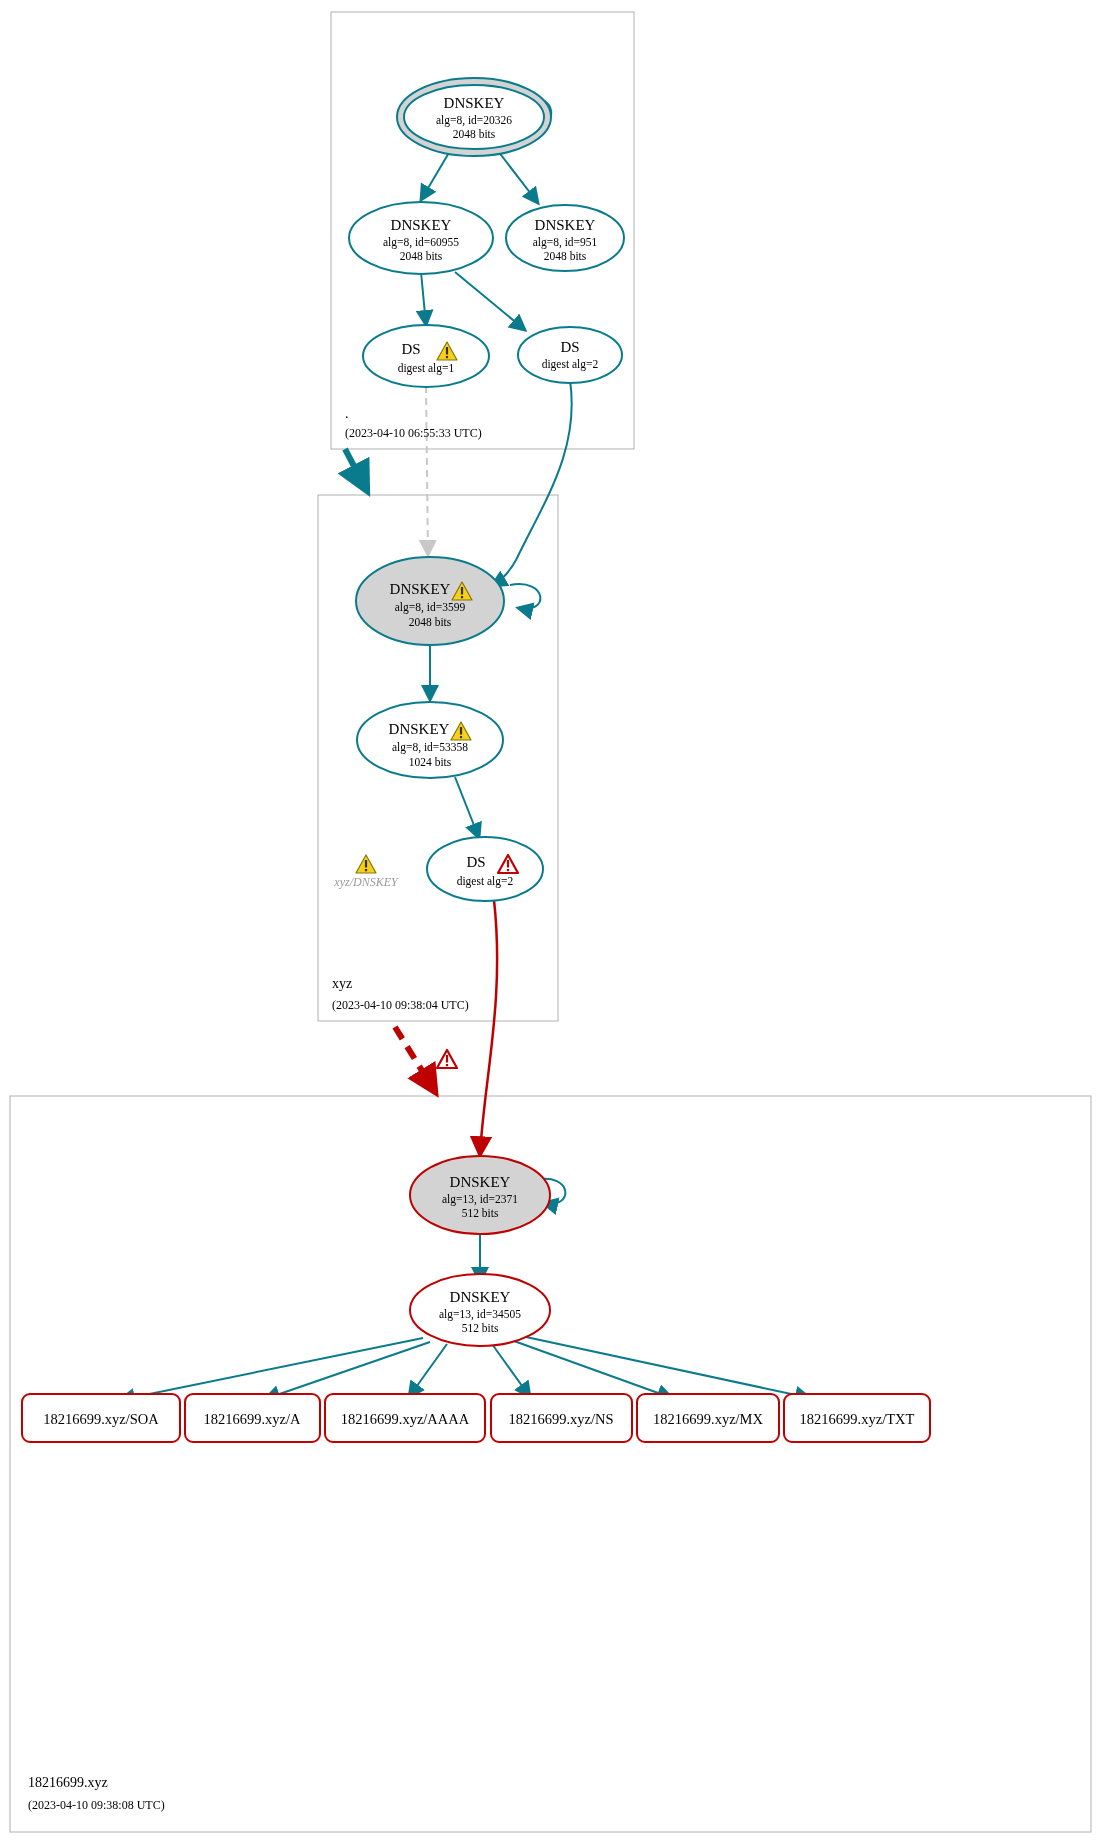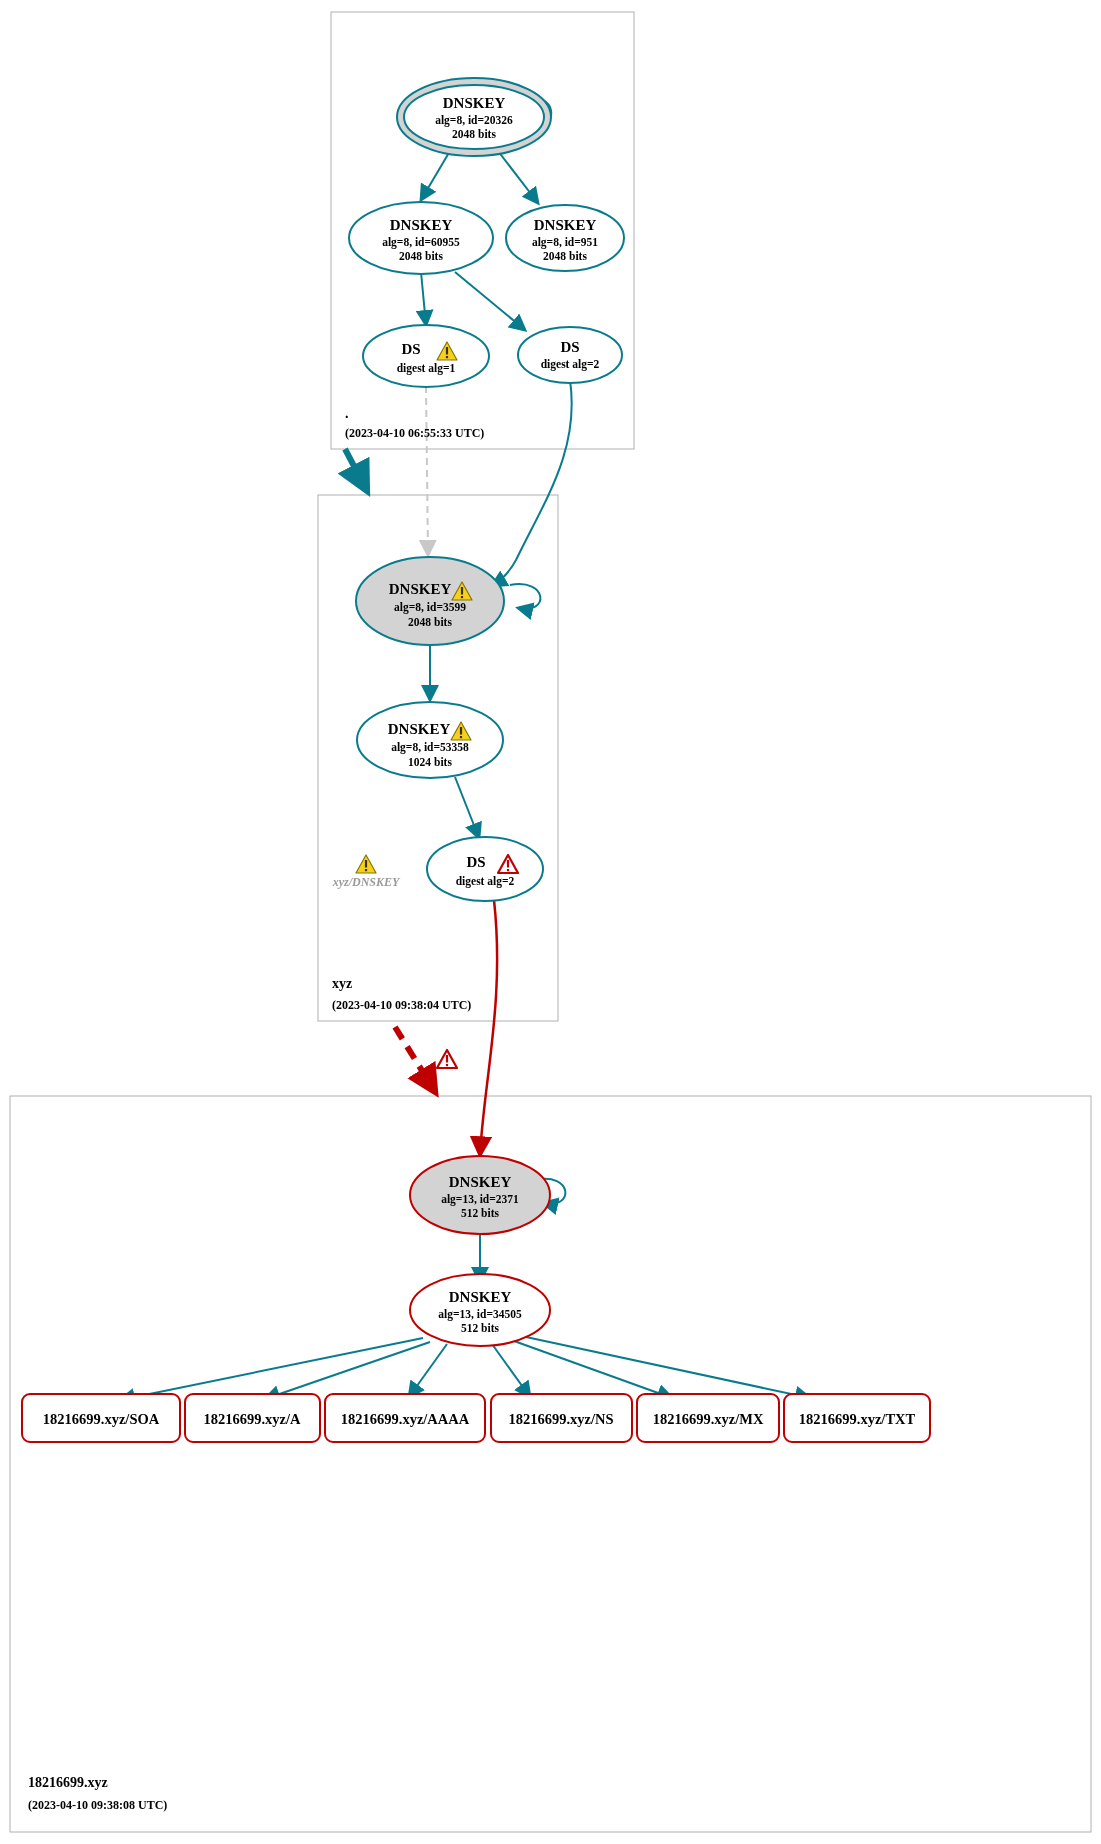--- a/index.html
+++ b/index.html
@@ -1,17 +1,17 @@
 <!DOCTYPE html>
 <html><head>
 <meta charset="utf-8">
 <style>
   html,body{margin:0;padding:0;background:#ffffff;}
   body{font-family:"Liberation Serif", serif;}
-  #stage{position:relative;width:1101px;height:1844px;overflow:hidden;background:#fff;font-weight:bold;}
+  #stage{position:relative;width:1101px;height:1844px;overflow:hidden;background:#fff;}
   #svgroot{position:absolute;left:0;top:0;width:1101px;height:1844px;}
   .zonebox{fill:none;stroke:#b0b0b0;stroke-width:1;}
   .node-ell{fill:#ffffff;stroke:#0a7b8c;stroke-width:2;}
   .node-ell.sep{fill:#d3d3d3;}
   .node-ell.red{stroke:#bf0000;}
   .node-ell.redfill{fill:#d3d3d3;stroke:#bf0000;}
   .rr-rect{fill:#ffffff;stroke:#bf0000;stroke-width:2;rx:8;ry:8;}
   .edge{fill:none;stroke:#0a7b8c;stroke-width:2;}
   .edge.thick{stroke-width:6;}
   .edge.red{stroke:#bf0000;stroke-width:2.5;}

